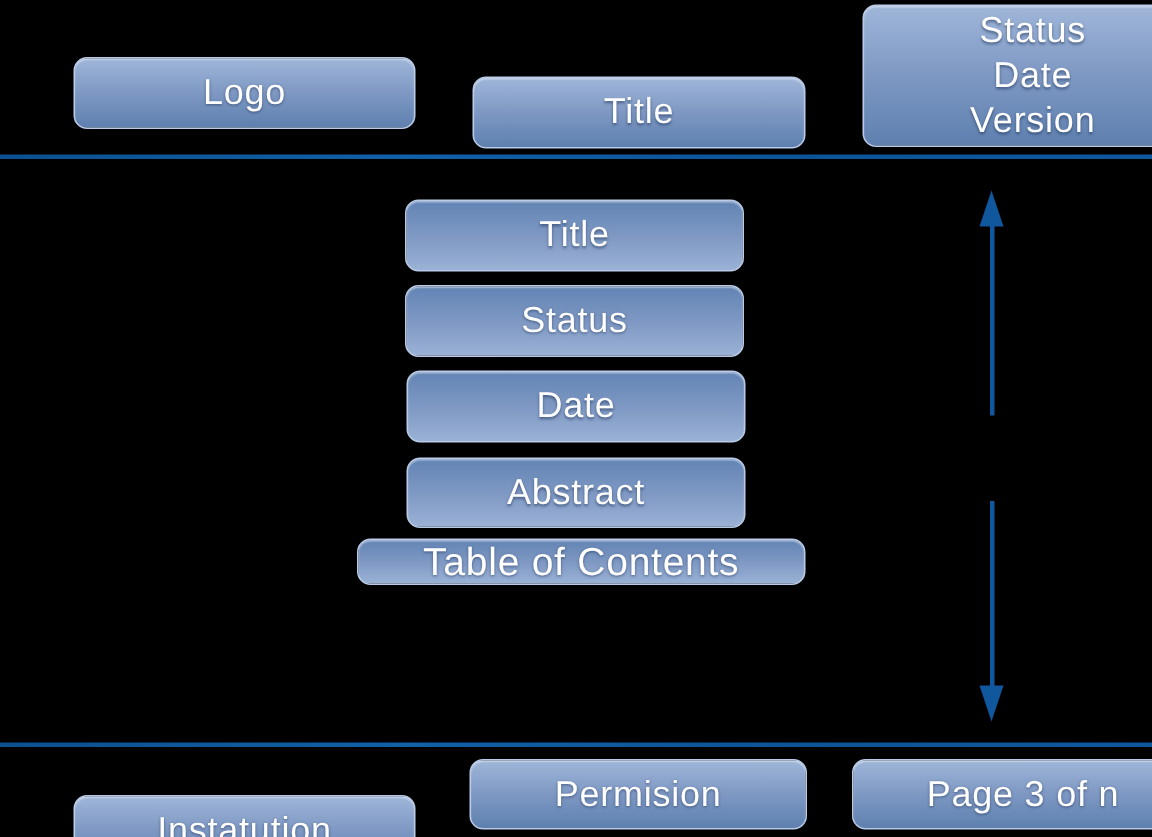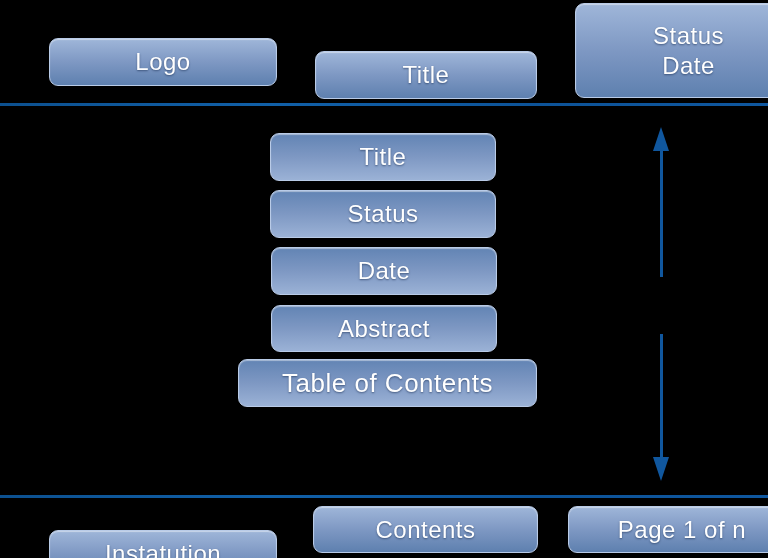--- a/index.html
+++ b/index.html
@@ -31,21 +31,21 @@
   .grad-up   { background: linear-gradient(180deg, #6284b4 0%, #7e98c3 50%, #9bb2d6 100%); }
 
   .box-logo        { left: 5px;   top: 38px;  width: 228px; height: 48px; }
   .box-title-top   { left: 271px; top: 51px;  width: 222px; height: 48px; }
   .box-status      { left: 531px; top: 3px;   width: 227px; height: 95px;
                      flex-direction: column; line-height: 30px; font-size: 24px; }
   .box-title-mid   { left: 270px; top: 133px; width: 226px; height: 48px; }
   .box-author      { left: 270px; top: 190px; width: 226px; height: 48px; }
   .box-date        { left: 271px; top: 247px; width: 226px; height: 48px; }
   .box-abstract    { left: 271px; top: 305px; width: 226px; height: 47px; }
-  .box-toc         { left: 238px; top: 359px; width: 299px; height: 48px; font-size: 26px; }
+  .box-toc         { left: 238px; top: 359px; width: 299px; height: 31px; font-size: 26px; }
   .box-institution { left: 5px;   top: 530px; width: 228px; height: 47px; }
   .box-permission  { left: 269px; top: 506px; width: 225px; height: 47px; }
   .box-page        { left: 524px; top: 506px; width: 228px; height: 47px; }
 
   .divider {
     position: absolute;
     left: 0; width: 768px; height: 3px;
     background: linear-gradient(90deg, #0c508f 0%, #1160a8 35%, #0d5398 70%, #0f579f 100%);
   }
   .divider-top    { top: 103px; }
@@ -84,20 +84,21 @@
 
 <div class="box grad-down box-logo">
   <span>Logo</span>
 </div>
 <div class="box grad-down box-title-top">
   <span>Title</span>
 </div>
 <div class="box grad-down box-status">
   <div>Status</div>
   <div>Date</div>
+  <div>Version</div>
 </div>
 
 <div class="divider divider-top"></div>
 
 <div class="box grad-up box-title-mid">
   <span>Title</span>
 </div>
 <div class="box grad-up box-author">
   <span>Status</span>
 </div>
@@ -117,17 +118,17 @@
   <div class="arrow-shaft-lower"></div>
   <div class="arrow-head-down"></div>
 </div>
 
 <div class="divider divider-bottom"></div>
 
 <div class="box grad-down box-institution">
   <span>Instatution</span>
 </div>
 <div class="box grad-down box-permission">
-  <span>Contents</span>
+  <span>Permision</span>
 </div>
 <div class="box grad-down box-page">
-  <span>Page 1 of n</span>
+  <span>Page 3 of n</span>
 </div>
 
 </body></html>

